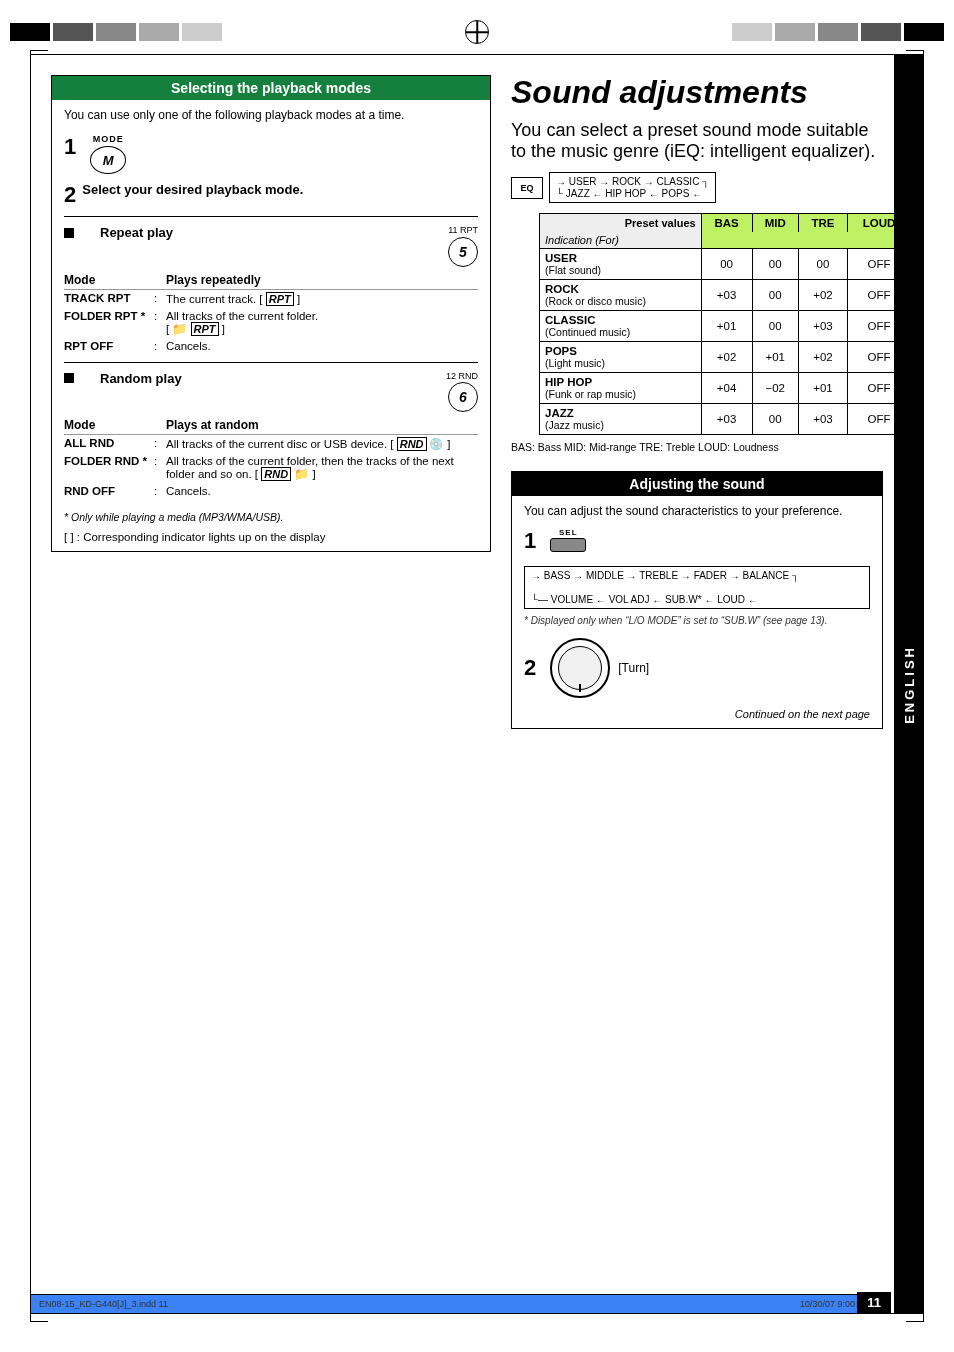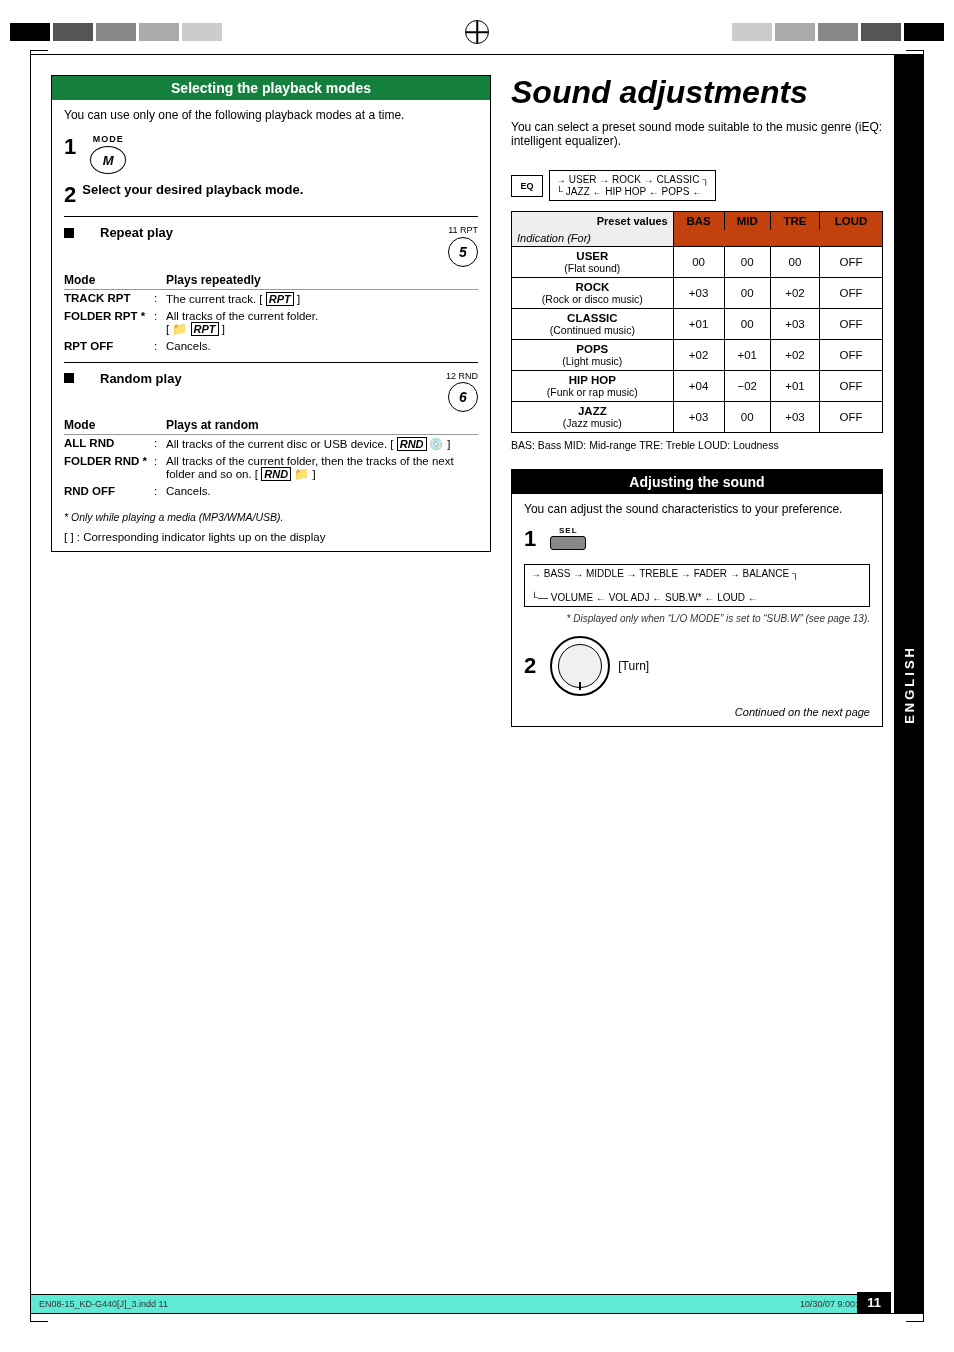--- a/index.html
+++ b/index.html
@@ -258,40 +258,41 @@
       font-size: 11.5px;
       margin-top: 8px;
     }
 
     
     .preset-table {
       width: 100%;
       border-collapse: collapse;
       margin-top: 8px;
       font-size: 11.5px;
+      margin-left: 28px;
     }
     .preset-table th {
       border: 1px solid #000;
       padding: 3px 5px;
       text-align: center;
       font-weight: bold;
-      background: #c2410c;
+      background: #bef264;
     }
     .preset-table th.left-header {
       text-align: right;
       background: #eee;
       border-right: 1.5px solid #000;
     }
     .preset-table td {
       border: 1px solid #000;
       padding: 3px 5px;
       text-align: center;
     }
     .preset-table td.row-header {
-      text-align: center;
+      text-align: left;
       font-weight: bold;
       border-right: 1.5px solid #000;
     }
     .preset-table .header-row-top th {
       border-bottom: none;
     }
     .preset-table .header-row-bot th {
       border-top: none;
     }
 
@@ -437,21 +438,20 @@
       font-size: 13px;
       font-weight: bold;
       padding: 3px 10px;
     }
 
     .footnote-star {
       font-size: 10px;
       font-style: italic;
       color: #333;
       margin-top: 4px;
-      text-align: right;
     }
 
     .continued {
       font-style: italic;
       font-size: 11px;
       text-align: right;
       margin-top: 10px;
     }
 
     .black-square {
@@ -619,21 +619,21 @@
             <p class="bracket-note" style="margin-top:8px;">[ ] : Corresponding indicator lights up on the display</p>
 
           </div>
         </div>
       </div>
 
       <div class="right-col">
 
         <div class="big-title">Sound adjustments</div>
 
-        <p style="font-size:12px; margin-bottom:22px;">You can select a preset sound mode suitable to the music genre (iEQ: intelligent equalizer).</p>
+        <p style="font-size:18px; margin-bottom:10px;">You can select a preset sound mode suitable to the music genre (iEQ: intelligent equalizer).</p>
 
         <div class="eq-diagram">
           <div class="eq-box">
             <span>EQ</span>
           </div>
           <div class="eq-flow">
             <div class="eq-flow-row">
               <span>→ USER → ROCK → CLASSIC ┐</span>
             </div>
             <div class="eq-flow-row">
@@ -752,21 +752,21 @@
             </div>
 
             <p class="continued">Continued on the next page</p>
 
           </div>
         </div>
 
       </div>
     </div>
 
-    <div class="bottom-bar" style="position:absolute; bottom:0; left:0; right:32px; background:#5eead4;">
+    <div class="bottom-bar" style="position:absolute; bottom:0; left:0; right:32px; background:#3b82f6;">
       <span>EN08-15_KD-G440[J]_3.indd  11</span>
       <span>10/30/07  9:00:29 AM</span>
     </div>
 
     <div class="page-number-box">11</div>
 
   </div>
 </div>
 
 </body></html>

